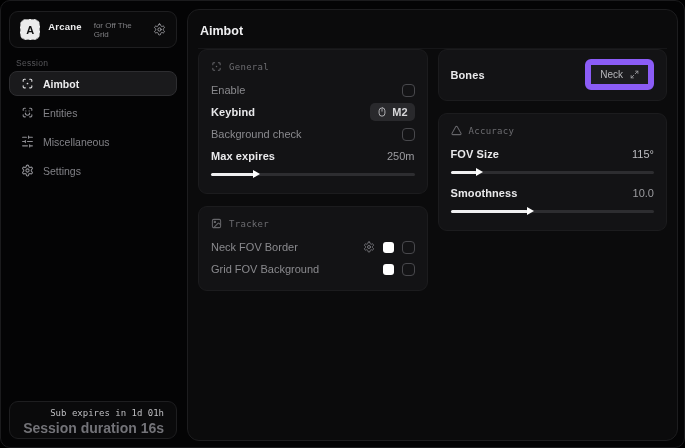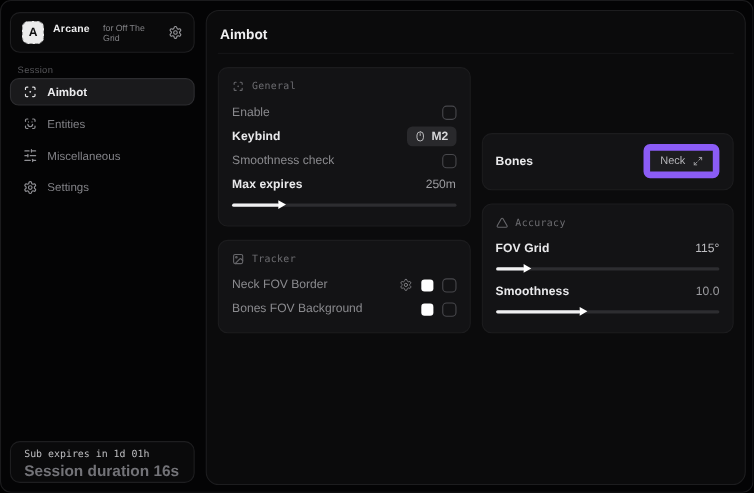--- a/index.html
+++ b/index.html
@@ -51,33 +51,33 @@
   .nav-item.active {
     background:#1a1a1c; border-color:#2d2d30;
     color:#ececee; font-weight:bold;
   }
   .nav-item.active .nav-icon { color:#e2e2e4; }
 
   .sidebar-footer {
     position:absolute; left:8px; bottom:8px; width:168px; height:38px;
     border:1px solid #1e1e20; border-radius:9px;
     padding:6px 12px 0; background:#0a0a0b;
-    display:flex; flex-direction:column; gap:2px;
+    display:flex; flex-direction:column; gap:2px;align-items:flex-end;
   }
   .expiry  { font-family:"DejaVu Sans Mono", monospace; font-size:9px; color:#bfbfc2; }
   .session { font-size:14px; font-weight:bold; color:#737378; }
 
   
   .main {
     position:absolute; left:186px; top:8px; width:491px; height:432px;
     background:#0b0b0c; border:1px solid #1d1d1f; border-radius:12px;
     padding:12px 10px;
   }
   .main-title { font-size:12.5px; font-weight:bold; color:#f0f0f2; padding:2px 2px 10px; border-bottom:1px solid #161618; }
-  .columns { display:flex; gap:10px; margin-top:12px; align-items:flex-end; }
+  .columns { display:flex; gap:10px; align-items:flex-start; }
   .col { flex:1; display:flex; flex-direction:column; gap:12px; }
 
   .card {
     background:#131315; border:1px solid #1c1c1e; border-radius:9px;
     padding:9px 12px 10px;
   }
   .card-header {
     display:flex; align-items:center; gap:7px;
     font-family:"DejaVu Sans Mono", monospace;
     font-size:9px; color:#6c6c70; letter-spacing:.3px;
@@ -245,21 +245,21 @@
                 <svg width="10" height="10" viewBox="0 0 24 24" fill="none" stroke="currentColor" stroke-width="2" stroke-linecap="round" stroke-linejoin="round">
                     <rect x="5" y="2" width="14" height="20" rx="7"></rect>
                     <path d="M12 6v4"></path>
                   </svg>
               </span>
               <span>M2</span>
             </span>
           </div>
 
           <div class="row">
-            <span class="lbl-dim">Smoothness check</span>
+            <span class="lbl-dim">Background check</span>
             <span class="checkbox"></span>
           </div>
 
           <div class="row">
             <span class="lbl-bright">Max expires</span>
             <span class="val">250m</span>
           </div>
           <div class="slider">
             <div class="slider-track">
               <div class="slider-fill" style="width: 21%;">
@@ -289,21 +289,21 @@
                     <path d="M12.22 2h-.44a2 2 0 0 0-2 2v.18a2 2 0 0 1-1 1.73l-.43.25a2 2 0 0 1-2 0l-.15-.08a2 2 0 0 0-2.73.73l-.22.38a2 2 0 0 0 .73 2.73l.15.1a2 2 0 0 1 1 1.72v.51a2 2 0 0 1-1 1.74l-.15.09a2 2 0 0 0-.73 2.73l.22.38a2 2 0 0 0 2.73.73l.15-.08a2 2 0 0 1 2 0l.43.25a2 2 0 0 1 1 1.73V20a2 2 0 0 0 2 2h.44a2 2 0 0 0 2-2v-.18a2 2 0 0 1 1-1.73l.43-.25a2 2 0 0 1 2 0l.15.08a2 2 0 0 0 2.73-.73l.22-.39a2 2 0 0 0-.73-2.73l-.15-.08a2 2 0 0 1-1-1.74v-.5a2 2 0 0 1 1-1.74l.15-.09a2 2 0 0 0 .73-2.73l-.22-.38a2 2 0 0 0-2.73-.73l-.15.08a2 2 0 0 1-2 0l-.43-.25a2 2 0 0 1-1-1.73V4a2 2 0 0 0-2-2z"></path>
                     <circle cx="12" cy="12" r="3"></circle>
                   </svg>
               </span>
               <span class="swatch" style="background: rgb(255, 255, 255);"></span>
               <span class="checkbox"></span>
             </span>
           </div>
 
           <div class="row">
-            <span class="lbl-dim">Bones FOV Background</span>
+            <span class="lbl-dim">Grid FOV Background</span>
             <span class="right-cluster">
               <span class="swatch" style="background: rgb(255, 255, 255);"></span>
               <span class="checkbox"></span>
             </span>
           </div>
         </div>
       </div>
 
       <div class="col">
 
@@ -329,21 +329,21 @@
           <div class="card-header">
             <span class="hdr-icon">
               <svg width="11" height="11" viewBox="0 0 24 24" fill="none" stroke="currentColor" stroke-width="2.2" stroke-linecap="round" stroke-linejoin="round">
                   <path d="M13.73 4a2 2 0 0 0-3.46 0l-8 14A2 2 0 0 0 4 21h16a2 2 0 0 0 1.73-3z"></path>
                 </svg>
             </span>
             <span>Accuracy</span>
           </div>
 
           <div class="row">
-            <span class="lbl-bright">FOV Grid</span>
+            <span class="lbl-bright">FOV Size</span>
             <span class="val val-bright">115°</span>
           </div>
           <div class="slider">
             <div class="slider-track">
               <div class="slider-fill" style="width: 13%;">
                 <span class="slider-thumb"></span>
               </div>
             </div>
           </div>
 

